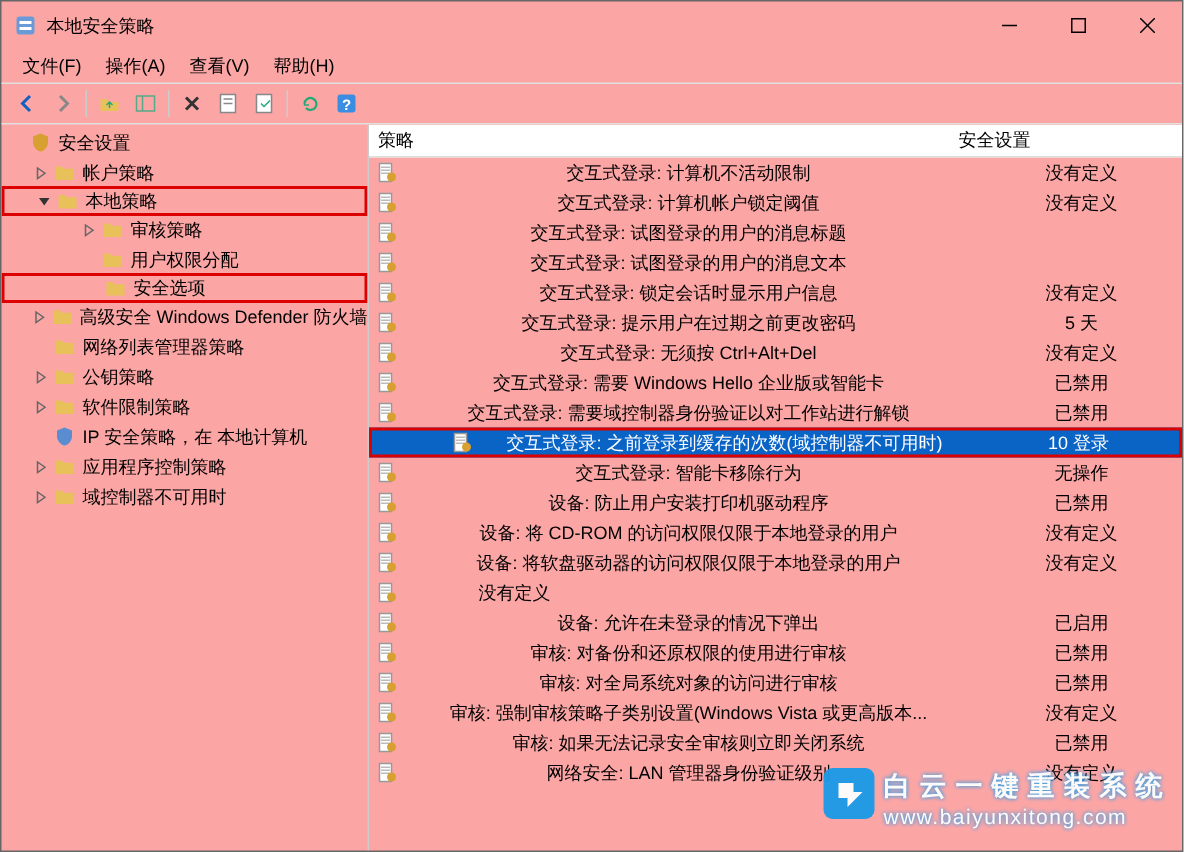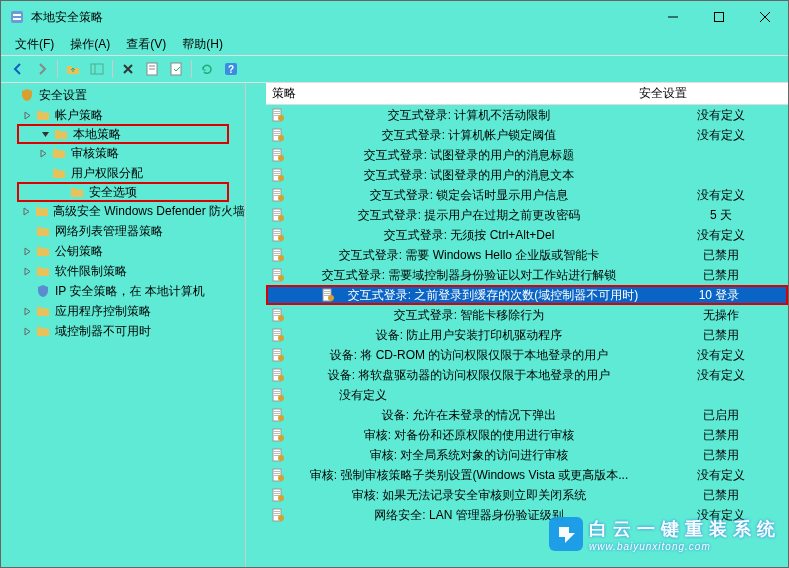--- a/index.html
+++ b/index.html
@@ -1,18 +1,18 @@
 <!DOCTYPE html>
 <html><head>
 <meta charset="utf-8">
 <style>
 * { margin: 0; padding: 0; box-sizing: border-box; }
 body { font-family: "Microsoft YaHei", "Segoe UI", sans-serif; font-size: 12px; background: #fff; width: 789px; height: 568px; overflow: hidden; position: relative; }
 
-.window { width: 789px; height: 568px; border: 1px solid #666; display: flex; flex-direction: column; background: #5eead4; }
+.window { width: 789px; height: 568px; border: 1px solid #666; display: flex; flex-direction: column; background: #fca5a5; }
 
 .titlebar { height: 32px; display: flex; align-items: center; padding: 0 0 0 8px; }
 .titlebar-icon { width: 16px; height: 16px; margin-right: 6px; }
 .titlebar-title { flex: 1; font-size: 12px; }
 .titlebar-btns { display: flex; }
 .titlebar-btn { width: 46px; height: 32px; display: flex; align-items: center; justify-content: center; cursor: pointer; }
 .titlebar-btn svg { width: 10px; height: 10px; }
 
 .menubar { height: 22px; display: flex; align-items: center; padding: 0 6px; }
 .menu-item { padding: 2px 8px; cursor: pointer; }
@@ -23,44 +23,44 @@
 
 .content { flex: 1; display: flex; overflow: hidden; }
 
 .tree-pane { width: 245px; border-right: 1px solid #ccc; overflow: auto; padding: 2px 0; }
 .tree-node { display: flex; align-items: center; height: 20px; padding-left: 4px; cursor: pointer; white-space: nowrap; }
 .tree-expander { width: 12px; height: 12px; margin-right: 2px; display: flex; align-items: center; justify-content: center; }
 .tree-icon { width: 16px; height: 16px; margin-right: 4px; display: flex; align-items: center; justify-content: center; }
 .tree-label { font-size: 12px; }
 .indent-0 { padding-left: 4px; }
 .indent-1 { padding-left: 20px; }
-.indent-2 { padding-left: 36px; }
-.hl-red { border: 2px solid #d00; margin: -1px 16px; position: relative; }
-
-.list-pane { flex: 1; display: flex; flex-direction: column; overflow: hidden; margin-left: 20px; }
+.indent-2 { padding-left: 52px; }
+.hl-red { border: 2px solid #d00; margin: -1px 0; position: relative; }
+
+.list-pane { flex: 1; display: flex; flex-direction: column; overflow: hidden; }
 .list-header { height: 22px; display: flex; align-items: center; border-bottom: 1px solid #ddd; background: #fff; }
 .col-policy { flex: 1; padding-left: 6px; }
 .col-setting { width: 155px; padding-left: 6px; }
 
 .list-body { flex: 1; overflow-y: scroll; overflow-x: hidden; }
 .list-row { display: flex; align-items: center; height: 20px; cursor: pointer; text-align: center; }
 .list-row .row-icon { width: 16px; height: 16px; margin: 0 4px; display: flex; align-items: center; justify-content: center; }
 .list-row .row-policy { flex: 1; overflow: hidden; text-overflow: ellipsis; white-space: nowrap; }
 .list-row .row-setting { width: 140px; padding-left: 6px; }
 .list-row.selected { background: #0a64c5; color: #fff; }
 .list-row.selected .row-box { border: 2px solid #d00; display: flex; width: 100%; align-items: center; height: 20px; padding-left: 48px; }
 .row-box { display: flex; width: 100%; align-items: center; height: 20px; }
 
 .folder-svg { fill: #e8c15a; }
 
 .watermark { position: absolute; right: 8px; bottom: 16px; display: flex; align-items: flex-start; gap: 6px; opacity: 0.95; }
 .wm-logo { width: 34px; height: 34px; background: #1a9ae8; border-radius: 6px; display:flex; align-items:center; justify-content:center; }
 .wm-text { color: #fff; text-shadow: 0 0 3px #46a2e1, 0 0 3px #46a2e1; }
 .wm-cn { font-size: 18px; font-weight: bold; letter-spacing: 6px; }
-.wm-en { font-size: 10px; letter-spacing: 1px; font-style: italic; }
+.wm-en { font-size: 14px; letter-spacing: 1px; }
 
 ::-webkit-scrollbar { width: 16px; }
 ::-webkit-scrollbar-track { background: #f0f0f0; }
 ::-webkit-scrollbar-thumb { background: #c0c0c0; }
 ::-webkit-scrollbar-button { background: #f0f0f0; height: 16px; }
 </style>
 </head>
 <body>
 
 <div class="window">

